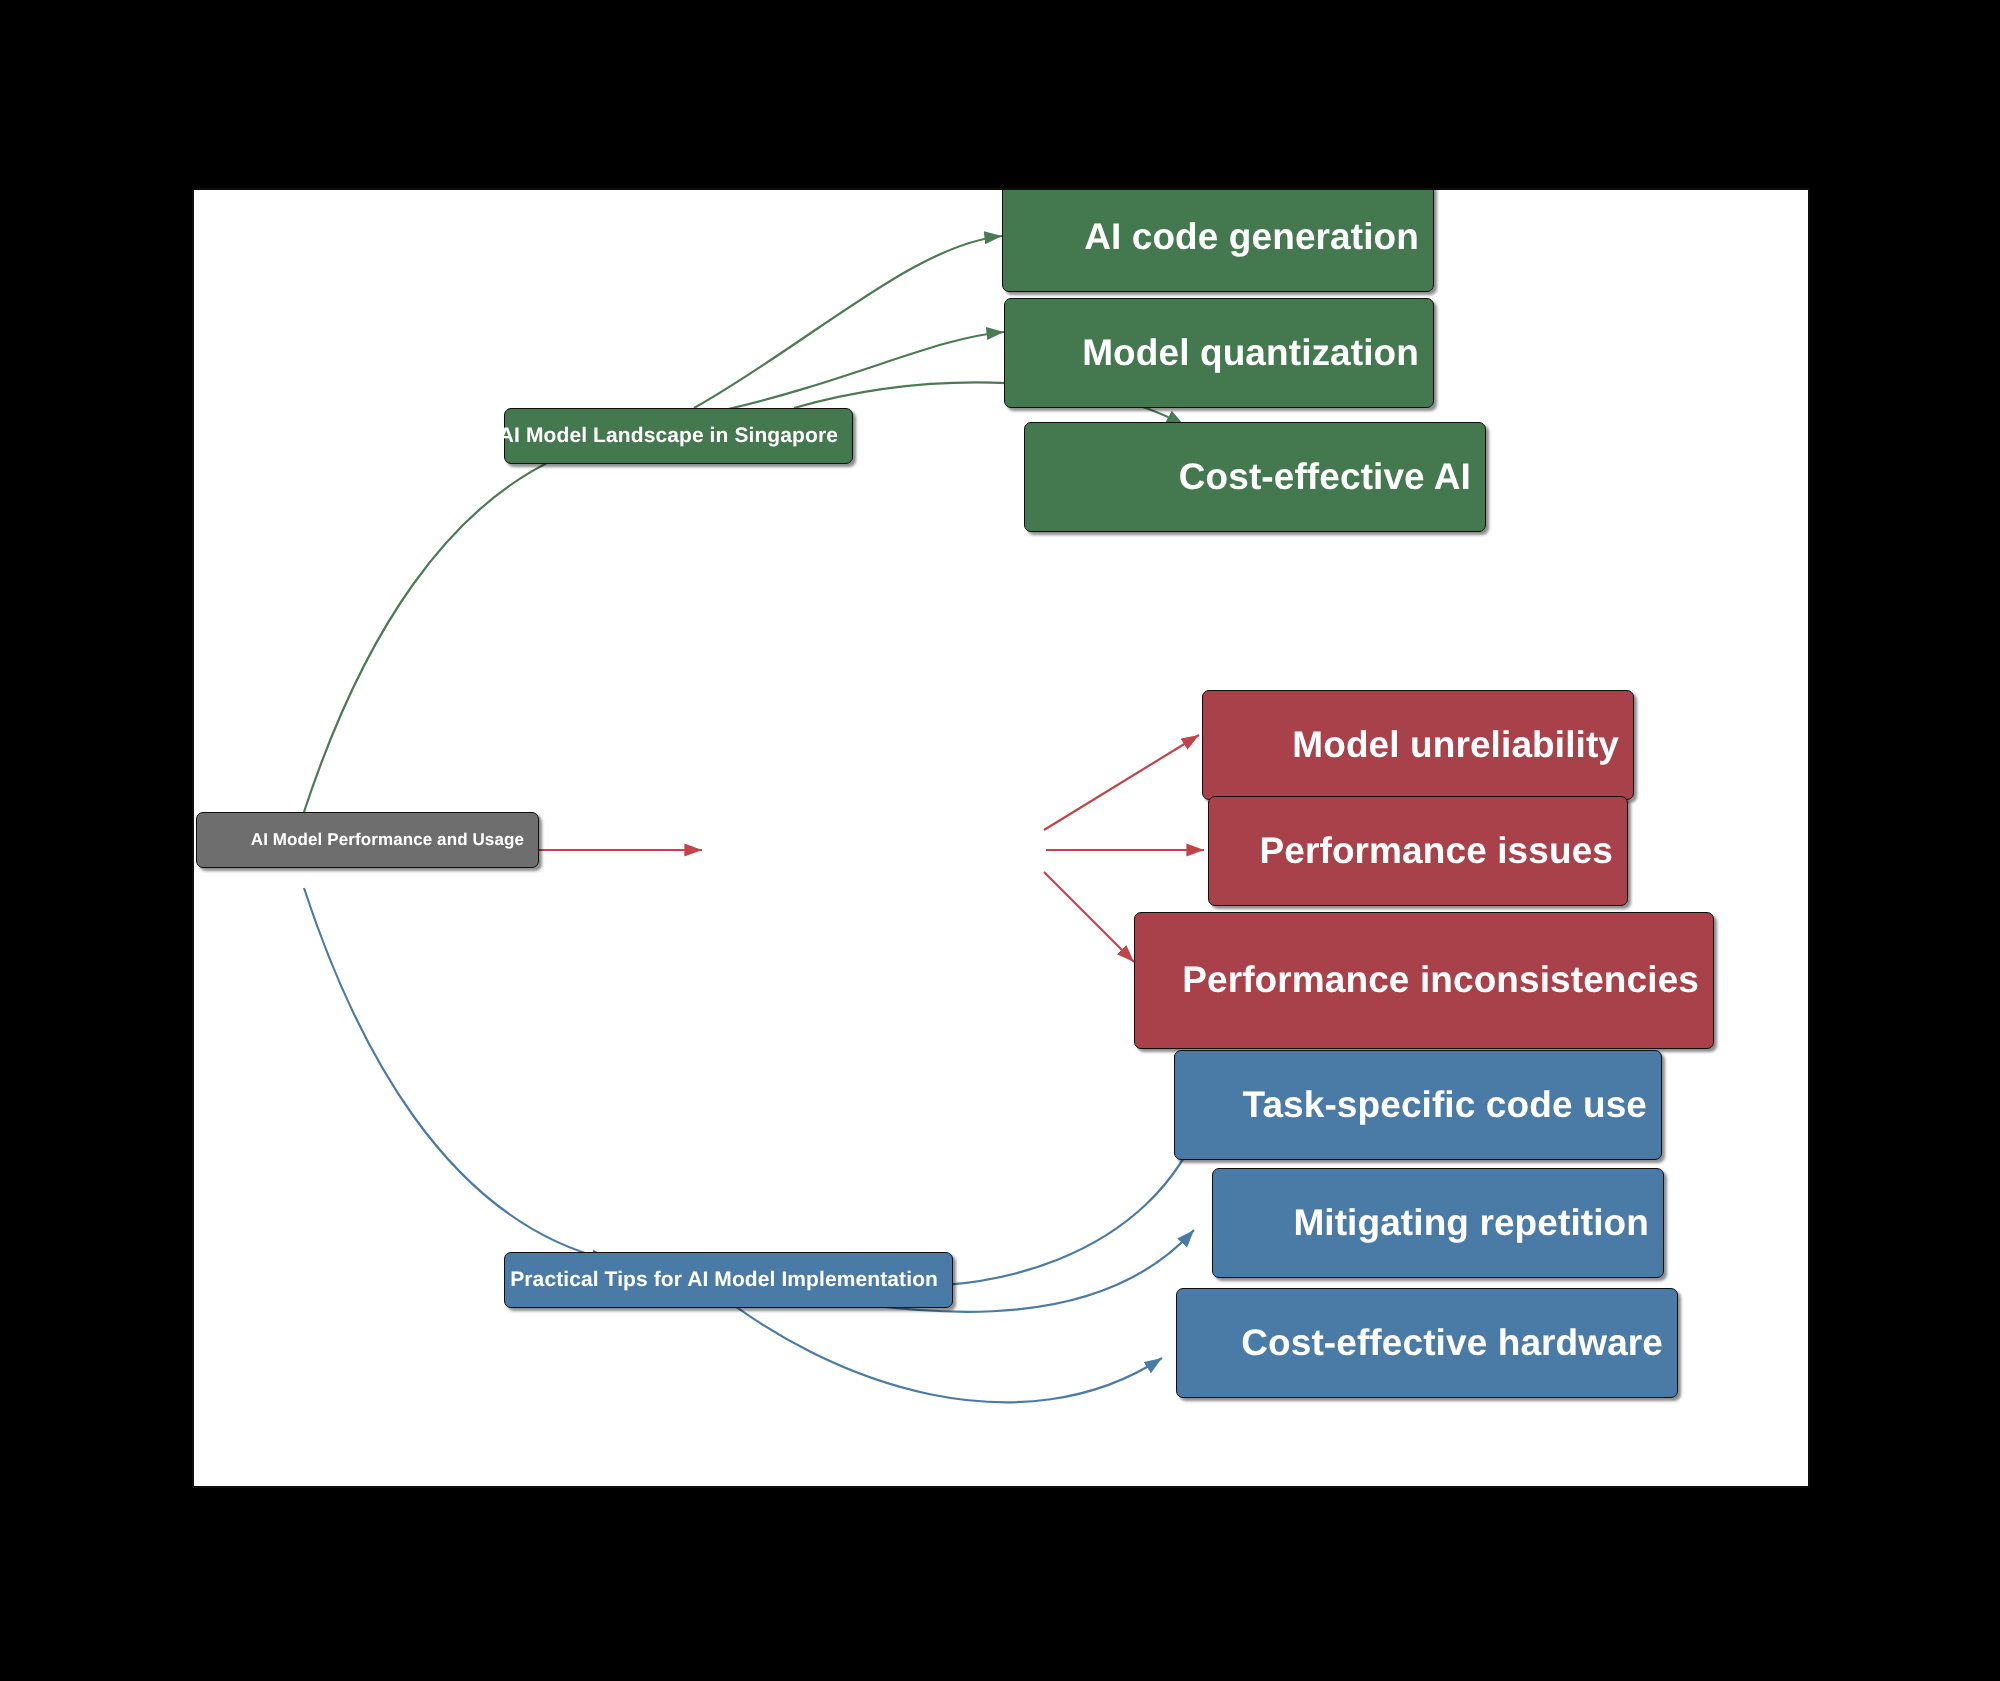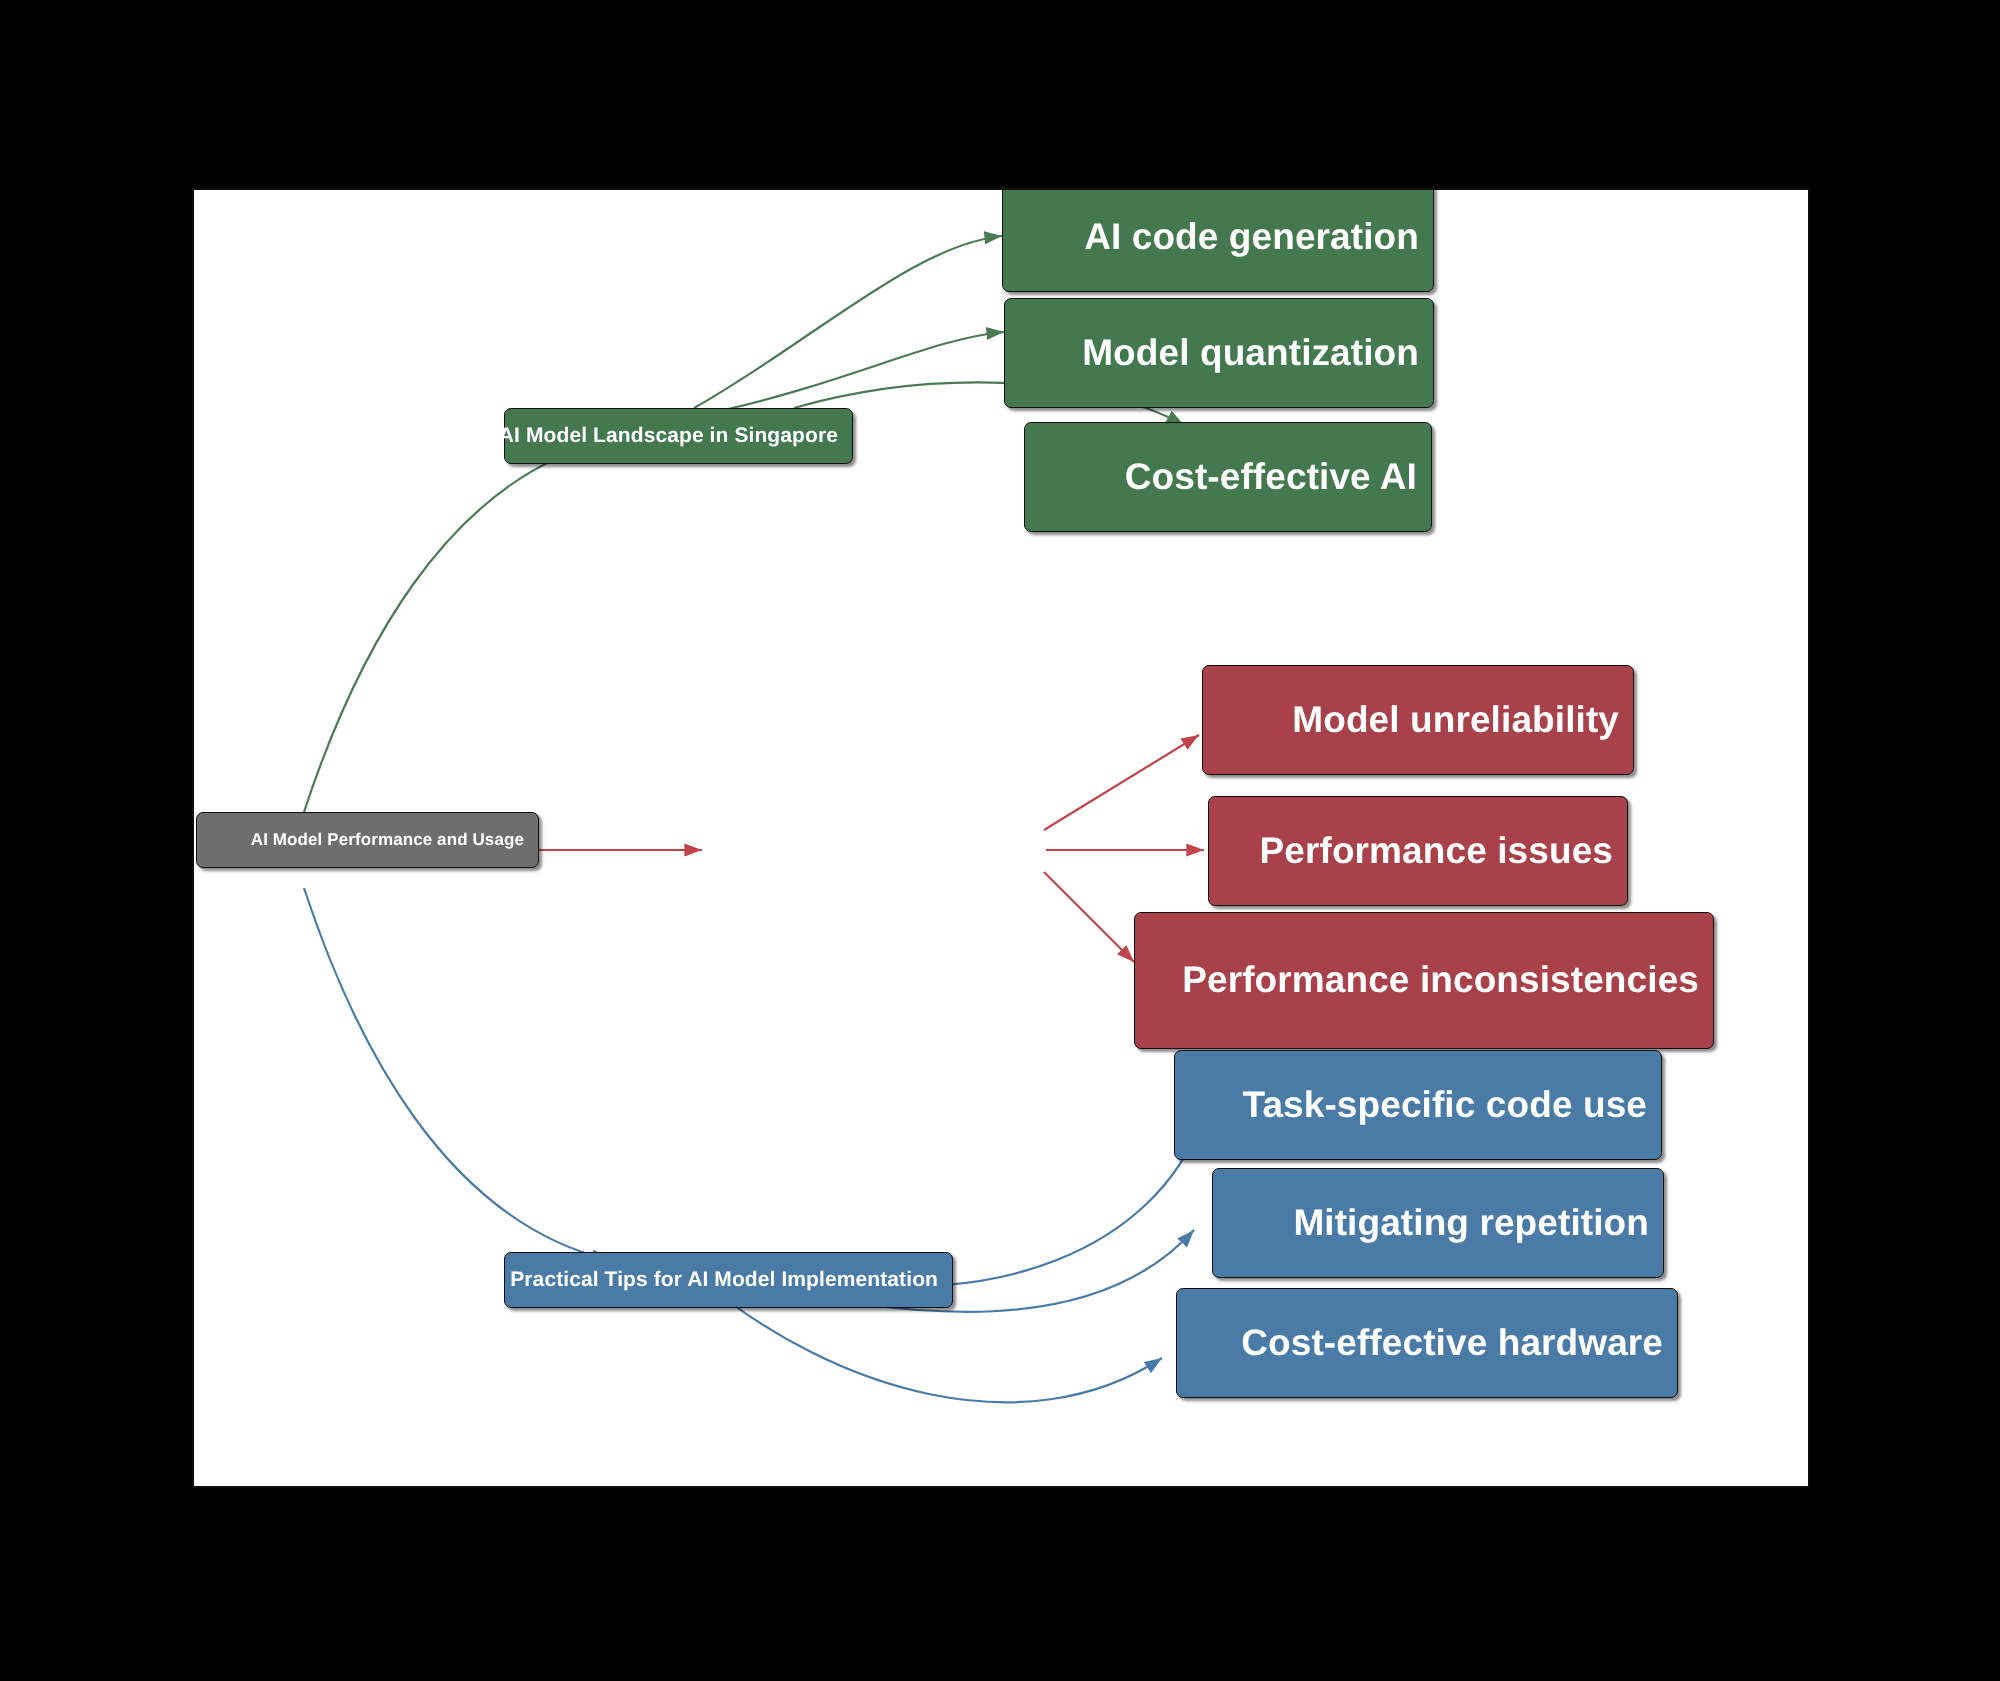--- a/index.html
+++ b/index.html
@@ -138,25 +138,25 @@
     </div>
 
     <div class="node node-leaf green" style="left:808px; top:-8px; width:432px; height:110px;">
       <span class="node-label">AI code generation</span>
     </div>
 
     <div class="node node-leaf green" style="left:810px; top:108px; width:430px; height:110px;">
       <span class="node-label">Model quantization</span>
     </div>
 
-    <div class="node node-leaf green" style="left:830px; top:232px; width:408px; height:110px;">
+    <div class="node node-leaf green" style="left:830px; top:232px; width:462px; height:110px;">
       <span class="node-label">Cost-effective AI</span>
     </div>
 
-    <div class="node node-leaf red" style="left:1008px; top:475px; width:432px; height:110px;">
+    <div class="node node-leaf red" style="left:1008px; top:500px; width:432px; height:110px;">
       <span class="node-label">Model unreliability</span>
     </div>
 
     <div class="node node-leaf red" style="left:1014px; top:606px; width:420px; height:110px;">
       <span class="node-label">Performance issues</span>
     </div>
 
     <div class="node node-leaf red" style="left:940px; top:722px; width:580px; height:137px;">
       <span class="node-label">Performance inconsistencies</span>
     </div>

